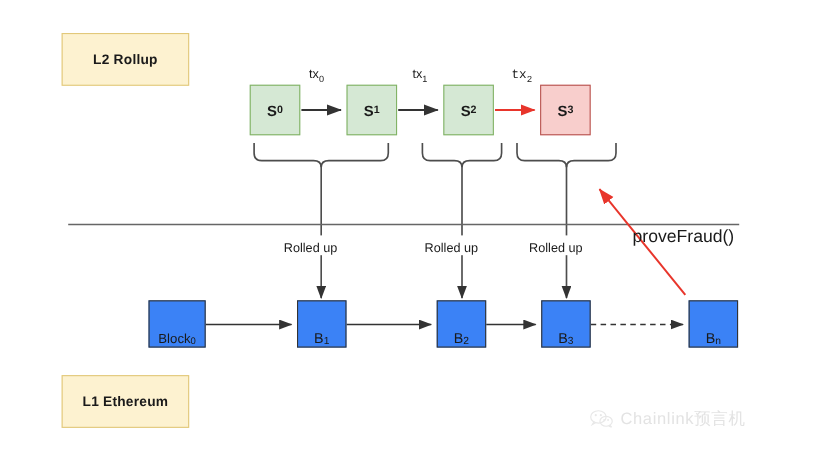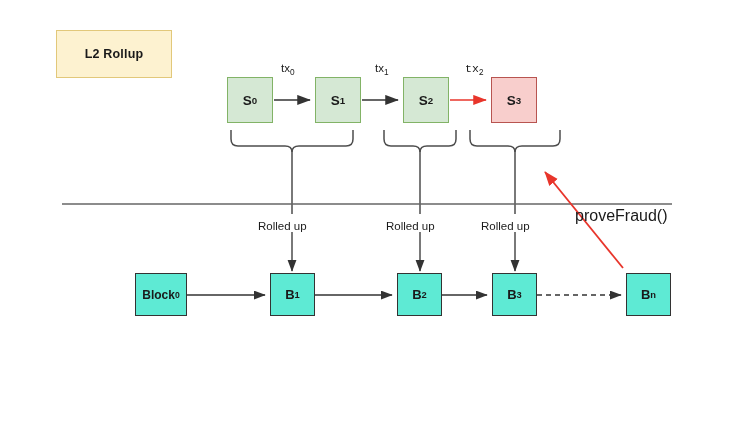--- a/index.html
+++ b/index.html
@@ -65,28 +65,27 @@
   #state-box-s0 { left: 227px; top: 77px; }
   #state-box-s1 { left: 315px; top: 77px; }
   #state-box-s2 { left: 403px; top: 77px; }
   #state-box-s3 { left: 491px; top: 77px; }
 
   
   .block-box {
     position: absolute;
     height: 43px;
     display: flex;
-    align-items: center;
+    align-items: flex-end;
     justify-content: center;
     font-size: 13px;
     color: #1a1a1a;
-    background: #5eead4;
+    background: #3b82f6;
     border: 1.4px solid #333333;
     box-sizing: border-box;
-    font-weight: bold;
   }
   #block-box-0  { left: 135px; top: 273px; width: 52px; font-size: 12px; }
   #block-box-b1 { left: 270px; top: 273px; width: 45px; }
   #block-box-b2 { left: 397px; top: 273px; width: 45px; }
   #block-box-b3 { left: 492px; top: 273px; width: 45px; }
   #block-box-bn { left: 626px; top: 273px; width: 45px; }
 
   
   .tx-label {
     position: absolute;
@@ -190,20 +189,21 @@
 
     <line x1="187" y1="295" x2="265" y2="295" stroke="#333333" stroke-width="1.5" marker-end="url(#arrow-dark)"></line>
     <line x1="315" y1="295" x2="392" y2="295" stroke="#333333" stroke-width="1.5" marker-end="url(#arrow-dark)"></line>
     <line x1="442" y1="295" x2="487" y2="295" stroke="#333333" stroke-width="1.5" marker-end="url(#arrow-dark)"></line>
     <line x1="537" y1="295" x2="621" y2="295" stroke="#333333" stroke-width="1.5" stroke-dasharray="5,4" marker-end="url(#arrow-dark)"></line>
 
     <line x1="623" y1="268" x2="545" y2="172" stroke="#e8352b" stroke-width="1.8" marker-end="url(#arrow-red)"></line>
   </svg>
 
   <div class="layer-label" id="layer-label-l2">L2 Rollup</div>
+  <div class="layer-label" id="layer-label-l1">L1 Ethereum</div>
 
   <div class="state-box ok" id="state-box-s0">
     <span>S</span>
       <sub>0</sub>
   </div>
   <div class="state-box ok" id="state-box-s1">
     <span>S</span>
       <sub>1</sub>
   </div>
   <div class="state-box ok" id="state-box-s2">
@@ -245,14 +245,27 @@
   </div>
   <div class="block-box" id="block-box-b3">
     <span>B</span>
       <sub>3</sub>
   </div>
   <div class="block-box" id="block-box-bn">
     <span>B</span>
       <sub>n</sub>
   </div>
 
+  <div id="watermark">
+    <svg width="22" height="18" viewBox="0 0 22 18">
+      <ellipse cx="8" cy="7" rx="7" ry="5.6" fill="none" stroke="#e8e8e8" stroke-width="1.1"></ellipse>
+      <path d="M4,11.4 L2.4,14 L5.4,12.4" fill="none" stroke="#e8e8e8" stroke-width="1.1"></path>
+      <circle cx="5.6" cy="5.4" r="1" fill="#e8e8e8"></circle>
+      <circle cx="10.2" cy="5.4" r="1" fill="#e8e8e8"></circle>
+      <ellipse cx="15" cy="11" rx="5.6" ry="4.5" fill="none" stroke="#e8e8e8" stroke-width="1.1"></ellipse>
+      <path d="M18.4,14.4 L20,16.4 L17.6,15.4" fill="none" stroke="#e8e8e8" stroke-width="1.1"></path>
+      <circle cx="13.2" cy="9.8" r=".85" fill="#e8e8e8"></circle>
+      <circle cx="16.8" cy="9.8" r=".85" fill="#e8e8e8"></circle>
+    </svg>
+    <span id="watermark-text">Chainlink预言机</span>
+  </div>
 
 </div>
 
 </body></html>

